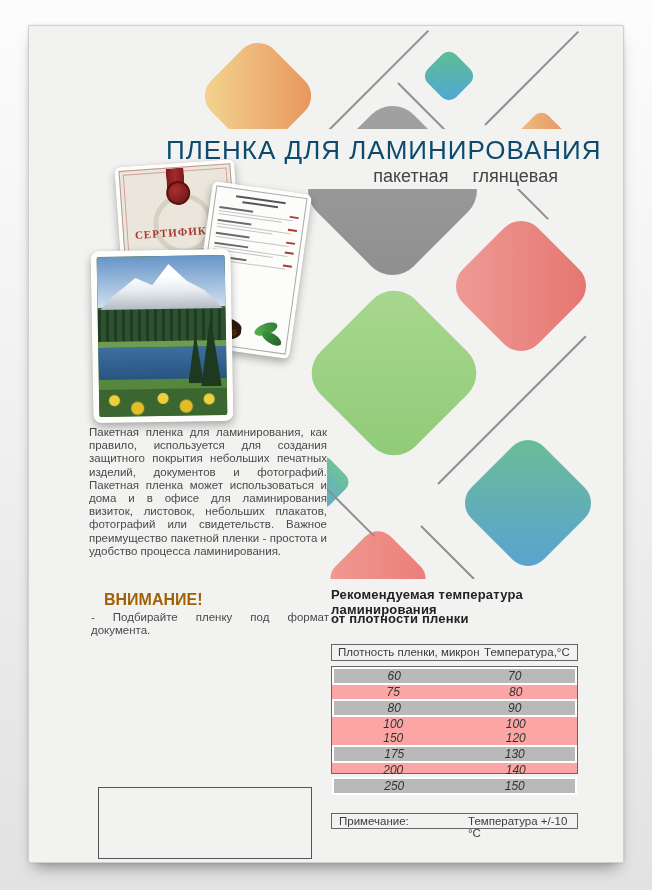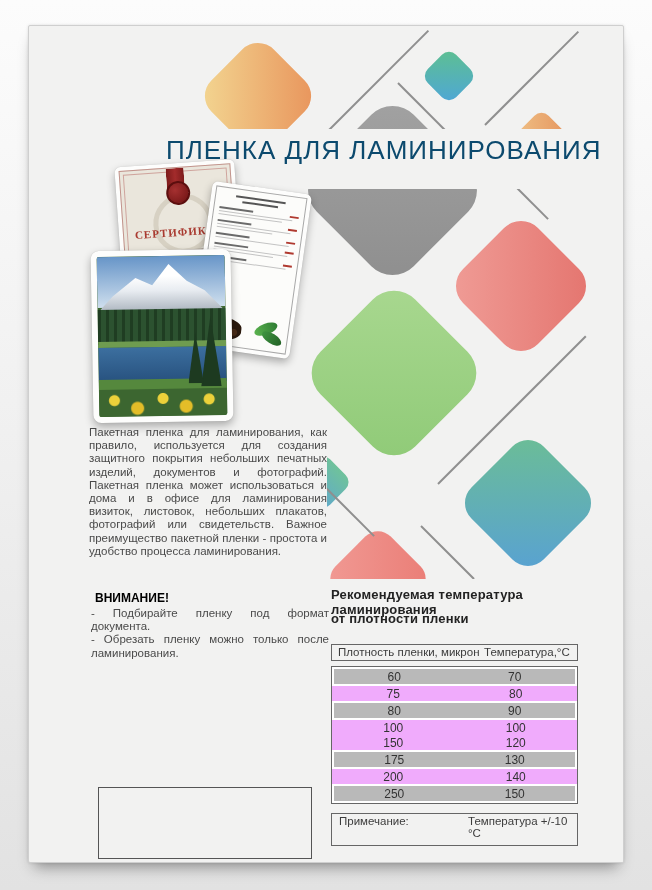--- a/index.html
+++ b/index.html
@@ -105,38 +105,38 @@
                radial-gradient(circle at 50% 35%,#ecd13a 5px,transparent 6px),
                radial-gradient(circle at 68% 65%,#e3bd28 6px,transparent 7px),
                radial-gradient(circle at 86% 40%,#ecd13a 5px,transparent 6px),#3c6630;}
   .ph-tree{position:absolute;background:#1d3a20;}
   .ph-tree1{right:4%;top:38%;width:16%;height:44%;clip-path:polygon(50% 0,100% 100%,0 100%);}
   .ph-tree2{right:18%;top:48%;width:12%;height:32%;clip-path:polygon(50% 0,100% 100%,0 100%);}
   
   .intro{position:absolute;left:60px;top:400px;width:238px;z-index:6;margin:0;
     background:#f2f2f1;font-size:11.5px;line-height:13.2px;color:#4a4a4a;text-align:justify;}
   .attention{position:absolute;left:62px;top:565px;width:238px;z-index:6;background:#f2f2f1;}
-  .attention h3{margin:0 0 2px 4px;font-size:12px;color:#000000;}
+  .attention h3{margin:0 0 2px 13px;font-size:16px;color:#a16207;}
   .attention p{margin:0;font-size:11.5px;line-height:13.2px;color:#4a4a4a;text-align:justify;}
   .attention p.rag{text-align:left;}
   .empty-box{position:absolute;left:69px;top:761px;width:212px;height:70px;border:1px solid #555;z-index:6;}
   
   .tbl-title{position:absolute;left:302px;width:247px;z-index:6;
     font-size:13px;font-weight:bold;color:#222;letter-spacing:.2px;}
   .tt1{top:561px;} .tt2{top:585px;}
   .thead{position:absolute;left:302px;top:618px;width:247px;height:17px;border:1px solid #666;
     box-sizing:border-box;z-index:6;font-size:11.5px;color:#3c3c3c;}
   .thead span{position:absolute;top:1px;}
   .th1{left:6px;} .th2{left:152px;}
-  .tbody{position:absolute;left:302px;top:640px;width:247px;height:138px;border:1px solid #666;
-    box-sizing:border-box;z-index:6;display:flex;flex-direction:column;background:#f0abfc;}
+  .tbody{position:absolute;left:302px;top:640px;width:247px;height:108px;border:1px solid #666;
+    box-sizing:border-box;z-index:6;display:flex;flex-direction:column;background:#fca5a5;font-style:italic;}
   .trow{flex:1;display:flex;align-items:center;box-sizing:border-box;}
   .trow.gray{background:#b9b9b9;border:2px solid #fff;}
   .tcell{width:50%;text-align:center;font-size:12px;color:#333;}
-  .tnote{position:absolute;left:302px;top:787px;width:247px;height:33px;border:1px solid #666;
+  .tnote{position:absolute;left:302px;top:787px;width:247px;height:16px;border:1px solid #666;
     box-sizing:border-box;z-index:6;font-size:11.5px;color:#3c3c3c;}
   .tnote span{position:absolute;top:1px;}
   .tn1{left:7px;} .tn2{left:88px;margin-left:48px;}
 </style>
 </head>
 <body>
 
 <div class="page">
 
   <div class="dm s1"></div>
@@ -154,20 +154,24 @@
   <div class="ln l3"></div>
   <div class="ln l4"></div>
   <div class="ln l5"></div>
   <div class="ln l6"></div>
   <div class="ln l7"></div>
 
   <div class="band band-title"></div>
   <div class="band band-br"></div>
 
   <h1 class="title">ПЛЕНКА ДЛЯ ЛАМИНИРОВАНИЯ</h1>
+  <div class="subtitle">
+    <span>пакетная</span>
+    <span>глянцевая</span>
+  </div>
 
   <div class="card cert">
     <div class="cert-paper">
       <div class="cert-frame"></div>
       <div class="cert-watermark"></div>
       <div class="cert-ribbon"></div>
       <div class="cert-seal"></div>
       <div class="cert-title">СЕРТИФИКАТ</div>
       <div class="cert-lines">
           <i></i>
@@ -229,21 +233,20 @@
       <div class="ph-tree ph-tree1"></div>
       <div class="ph-tree ph-tree2"></div>
     </div>
   </div>
 
   <p class="intro">Пакетная пленка для ламинирования, как правило, используется для создания защитного покрытия небольших печатных изделий, документов и фотографий. Пакетная пленка может использоваться и дома и в офисе для ламинирования визиток, листовок, небольших плакатов, фотографий или свидетельств. Важное преимущество пакетной пленки - простота и удобство процесса ламинирования.</p>
 
   <div class="attention">
     <h3>ВНИМАНИЕ!</h3>
     <p>- Подбирайте пленку под формат документа.</p>
-    <p>- Обрезать пленку можно только после ламинирования.</p>
   </div>
 
   <div class="empty-box"></div>
 
   <div class="tbl-title tt1">Рекомендуемая температура ламинирования</div>
   <div class="tbl-title tt2">от плотности пленки</div>
   <div class="thead">
     <span class="th1">Плотность пленки, микрон</span>
     <span class="th2">Температура,°С</span>
   </div>

